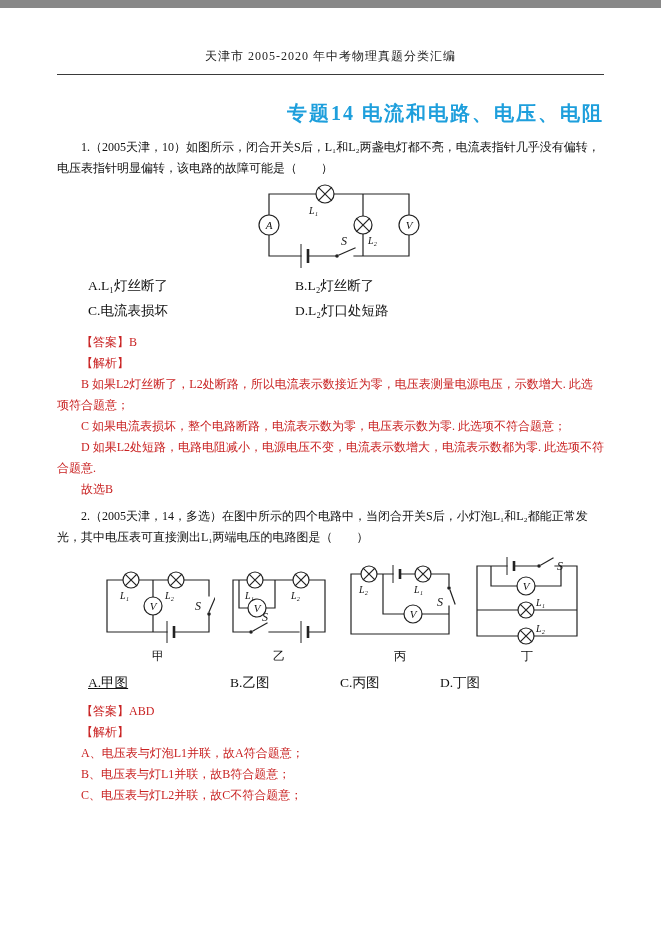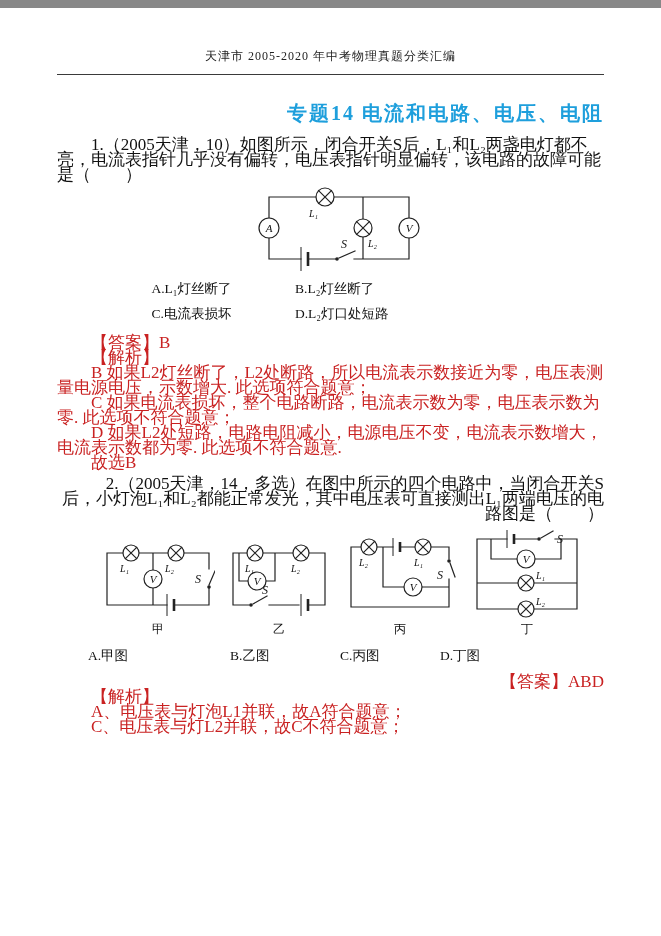--- a/index.html
+++ b/index.html
@@ -9,43 +9,43 @@
     font-family:"Liberation Serif","DejaVu Serif",serif;color:#111;position:relative;
   }
   .hdr{
     text-align:center;font-size:12px;color:#222;letter-spacing:1px;
     padding-bottom:9px;border-bottom:1.5px solid #3a3a3a;
   }
   .title{
     text-align:right;font-size:20px;font-weight:bold;letter-spacing:2px;
     color:var(--title-color,#1E9FDC);margin:25px 0 10px 0;
   }
-  p{margin:0;font-size:17px;line-height:15px;}
+  p{margin:0;font-size:12px;line-height:21px;}
   .indent{text-indent:2em;}
   .red{color:var(--answer-color,#C92222);}
   .fig1{margin:5px 0 2px 198px;}
   .optrow{display:flex;padding-left:31px;font-size:13.5px;line-height:23px;margin-top:2px;}
-  .optrow .c1{width:207px;text-align:center;}
+  .optrow .c1{width:207px;}
   .optrow2{display:flex;padding-left:31px;font-size:13.5px;line-height:24px;margin-top:7px;}
-  .optrow2 .oa{width:142px;}
+  .optrow2 .oa{width:142px;text-decoration:underline;}
   .optrow2 .ob{width:110px;}
   .optrow2 .oc{width:100px;}
   .figrow{display:flex;align-items:flex-end;gap:10px;margin:8px 0 0 40px;}
   svg{display:block;}
   svg .w{stroke:#222;stroke-width:1.2;fill:none;stroke-linecap:square;}
   svg .thin{stroke:#222;stroke-width:1;}
   svg .thick{stroke:#222;stroke-width:2.6;}
   svg .node{fill:#222;}
   svg .dev{fill:#fff;stroke:#222;stroke-width:1.2;}
   svg text{font-family:"Liberation Serif","DejaVu Serif",serif;fill:#111;}
   svg .lbl{font-size:10px;font-style:italic;}
   svg .meter{font-size:11px;font-style:italic;text-anchor:middle;}
   svg .sw{font-size:12px;font-style:italic;}
   svg .cap{font-size:12px;text-anchor:middle;}
-  .mt6{margin-top:6px;text-align:right;} .mt10{margin-top:10px;}
+  .mt6{margin-top:6px;} .mt10{margin-top:10px;}
 </style>
 </head>
 <body>
 
 <div class="page">
 
   <div class="hdr">天津市 2005-2020 年中考物理真题分类汇编</div>
 
   <div class="title">专题14 电流和电路、电压、电阻</div>
 
@@ -220,15 +220,16 @@
   <div class="optrow2">
     <span class="oa">A.甲图</span>
     <span class="ob">B.乙图</span>
     <span class="oc">C.丙图</span>
     <span>D.丁图</span>
   </div>
 
   <p class="red indent mt6">【答案】ABD</p>
   <p class="red indent">【解析】</p>
   <p class="red indent">A、电压表与灯泡L1并联，故A符合题意；</p>
+  <p class="red indent">B、电压表与灯L1并联，故B符合题意；</p>
   <p class="red indent">C、电压表与灯L2并联，故C不符合题意；</p>
 
 </div>
 
 </body></html>

